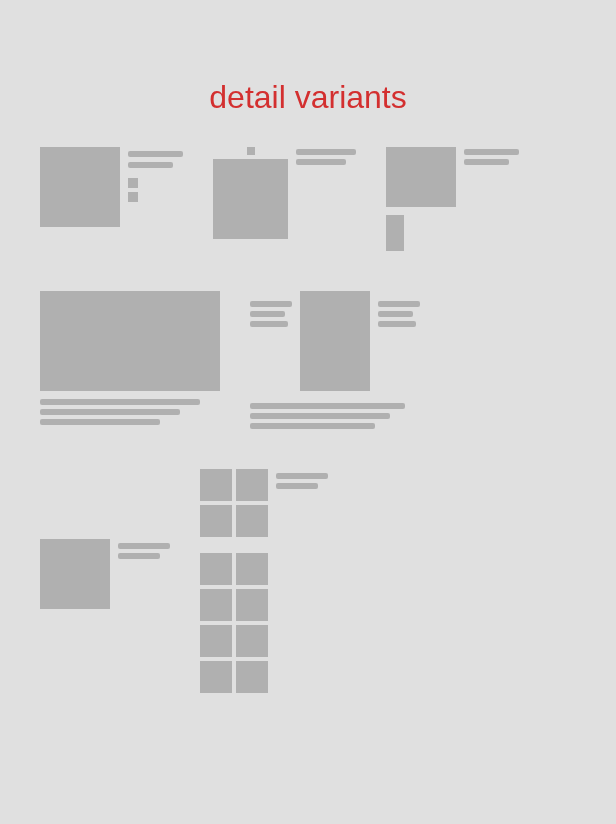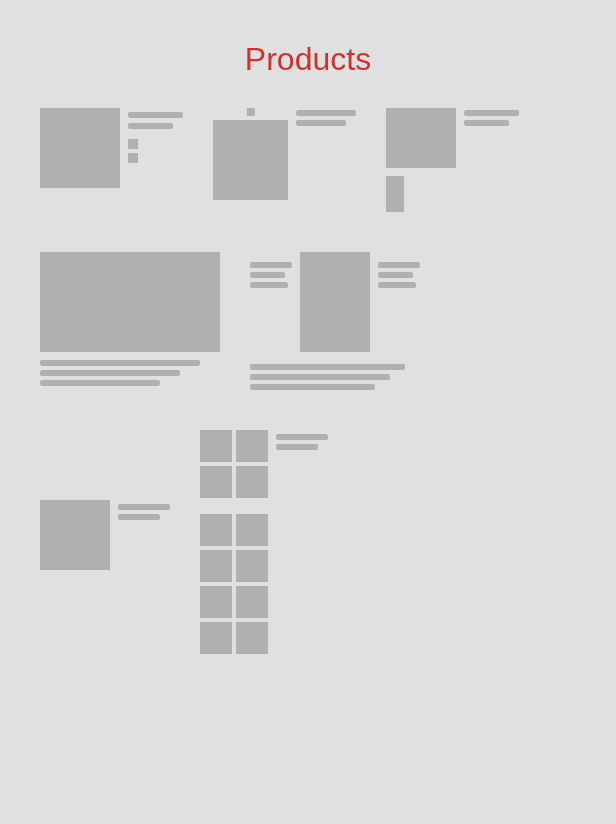--- a/index.html
+++ b/index.html
@@ -286,21 +286,22 @@
       flex-direction: row;
       gap: 30px;
       padding: 10px 0;
       align-items: flex-start;
     }
   </style>
 </head>
 <body>
 
 <div class="page-title">
-  <span>Products</span><br>
+  <br>
+  <span>detail variants</span>
 </div>
 
 <div class="cards-container">
 
   <div class="section">
 
     <div class="card-a">
       <div class="img-placeholder"></div>
       <div class="right-section">
         <div class="lines">

